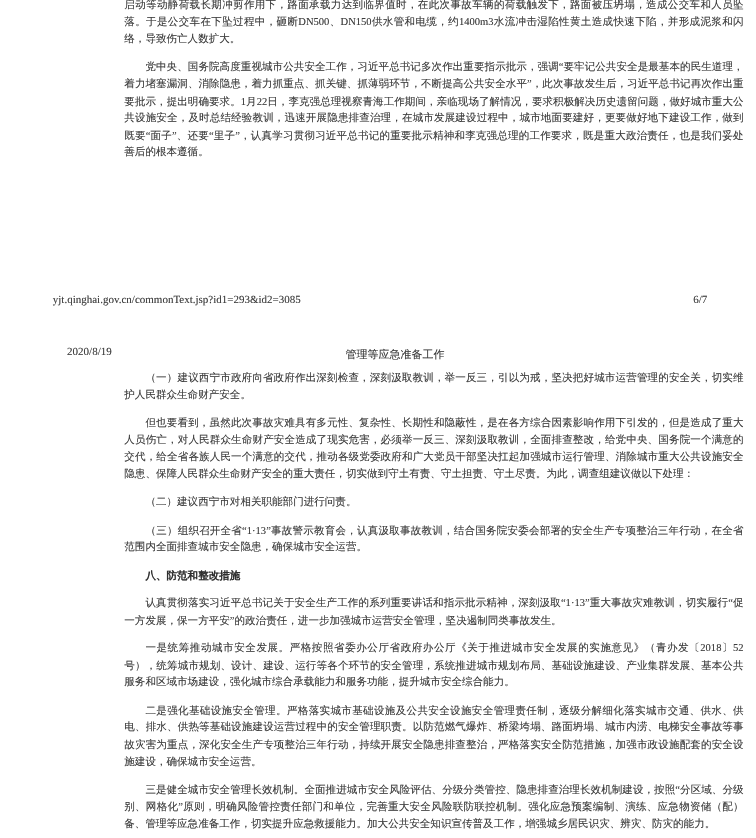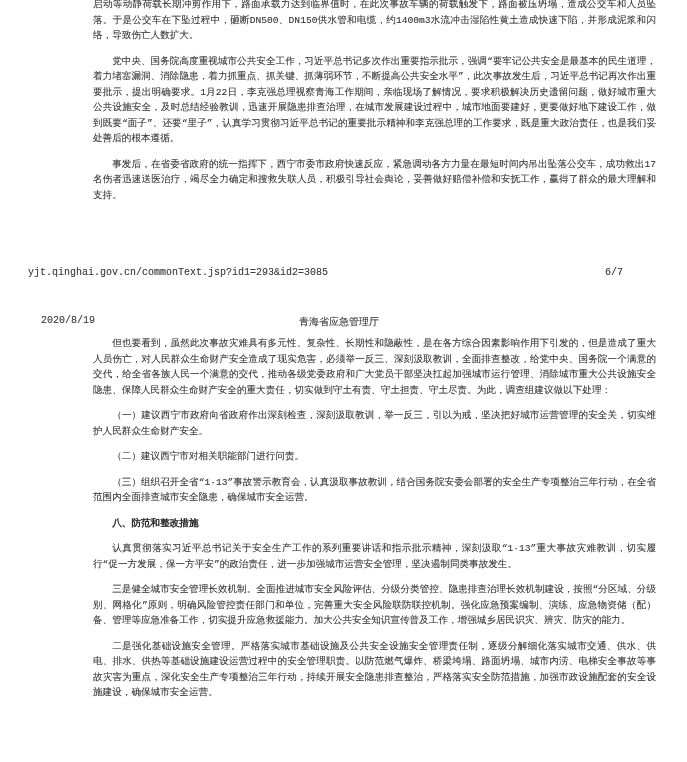--- a/index.html
+++ b/index.html
@@ -3,22 +3,23 @@
 <meta charset="utf-8">
 <style>
   * { box-sizing: border-box; }
   html, body { margin: 0; padding: 0; background: #ffffff; }
   .sheet {
     position: relative;
     width: 665px;
     height: 762px;
     background: #ffffff;
     overflow: hidden;
-    font-family: Liberation Mono, monospace;
+    font-family: Liberation Serif, serif;
     color: #3d3d3d;
+    margin-left: 20px;
     -webkit-font-smoothing: antialiased;
   }
   .content {
     position: absolute;
     left: 93px;
     width: 563px;
     font-size: 9.6px;
     line-height: 15.5px;
     text-align: justify;
     text-shadow: 0 0 0.5px rgba(70,70,70,0.45);
@@ -55,37 +56,37 @@
   .header-title { position: absolute; left: 0; right: 0; top: 0; text-align: center; }
 </style>
 </head>
 <body>
 
 <div class="sheet">
 
   <section class="content content-p1">
       <p class="para continuation">启动等动静荷载长期冲剪作用下，路面承载力达到临界值时，在此次事故车辆的荷载触发下，路面被压坍塌，造成公交车和人员坠落。于是公交车在下坠过程中，砸断DN500、DN150供水管和电缆，约1400m3水流冲击湿陷性黄土造成快速下陷，并形成泥浆和闪络，导致伤亡人数扩大。</p>
       <p class="para body">党中央、国务院高度重视城市公共安全工作，习近平总书记多次作出重要指示批示，强调“要牢记公共安全是最基本的民生道理，着力堵塞漏洞、消除隐患，着力抓重点、抓关键、抓薄弱环节，不断提高公共安全水平”，此次事故发生后，习近平总书记再次作出重要批示，提出明确要求。1月22日，李克强总理视察青海工作期间，亲临现场了解情况，要求积极解决历史遗留问题，做好城市重大公共设施安全，及时总结经验教训，迅速开展隐患排查治理，在城市发展建设过程中，城市地面要建好，更要做好地下建设工作，做到既要“面子”、还要“里子”，认真学习贯彻习近平总书记的重要批示精神和李克强总理的工作要求，既是重大政治责任，也是我们妥处善后的根本遵循。</p>
-      <p class="para body">事发后，在省委省政府的统一指挥下，西宁市委市政府快速反应，紧急调动各方力量在最短时间内吊出坠落公交车，成功救出17名伤者迅速送医治疗，竭尽全力确定和搜救失联人员，积极引导社会舆论，妥善做好赔偿补偿和安抚工作，赢得了群众的最大理解和支持。</p>
     </section>
 
   <div class="print-footer">
     <span>yjt.qinghai.gov.cn/commonText.jsp?id1=293&amp;id2=3085</span>
     <span>6/7</span>
   </div>
 
   <div class="print-header">
     <span class="header-date">2020/8/19</span>
-    <span class="header-title">青海省应急管理厅</span>
+    <span class="header-title">管理等应急准备工作</span>
   </div>
 
   <section class="content content-p2">
+      <p class="para body">（一）建议西宁市政府向省政府作出深刻检查，深刻汲取教训，举一反三，引以为戒，坚决把好城市运营管理的安全关，切实维护人民群众生命财产安全。</p>
       <p class="para body">但也要看到，虽然此次事故灾难具有多元性、复杂性、长期性和隐蔽性，是在各方综合因素影响作用下引发的，但是造成了重大人员伤亡，对人民群众生命财产安全造成了现实危害，必须举一反三、深刻汲取教训，全面排查整改，给党中央、国务院一个满意的交代，给全省各族人民一个满意的交代，推动各级党委政府和广大党员干部坚决扛起加强城市运行管理、消除城市重大公共设施安全隐患、保障人民群众生命财产安全的重大责任，切实做到守土有责、守土担责、守土尽责。为此，调查组建议做以下处理：</p>
-      <p class="para body">（一）建议西宁市政府向省政府作出深刻检查，深刻汲取教训，举一反三，引以为戒，坚决把好城市运营管理的安全关，切实维护人民群众生命财产安全。</p>
       <p class="para body">（二）建议西宁市对相关职能部门进行问责。</p>
       <p class="para body">（三）组织召开全省“1·13”事故警示教育会，认真汲取事故教训，结合国务院安委会部署的安全生产专项整治三年行动，在全省范围内全面排查城市安全隐患，确保城市安全运营。</p>
       <p class="para heading">八、防范和整改措施</p>
       <p class="para body">认真贯彻落实习近平总书记关于安全生产工作的系列重要讲话和指示批示精神，深刻汲取“1·13”重大事故灾难教训，切实履行“促一方发展，保一方平安”的政治责任，进一步加强城市运营安全管理，坚决遏制同类事故发生。</p>
+      <p class="para body">一是统筹推动城市安全发展。严格按照省委办公厅省政府办公厅《关于推进城市安全发展的实施意见》（青办发〔2018〕52号），统筹城市规划、设计、建设、运行等各个环节的安全管理，系统推进城市规划布局、基础设施建设、产业集群发展、基本公共服务和区域市场建设，强化城市综合承载能力和服务功能，提升城市安全综合能力。</p>
+      <p class="para body">二是强化基础设施安全管理。严格落实城市基础设施及公共安全设施安全管理责任制，逐级分解细化落实城市交通、供水、供电、排水、供热等基础设施建设运营过程中的安全管理职责。以防范燃气爆炸、桥梁垮塌、路面坍塌、城市内涝、电梯安全事故等事故灾害为重点，深化安全生产专项整治三年行动，持续开展安全隐患排查整治，严格落实安全防范措施，加强市政设施配套的安全设施建设，确保城市安全运营。</p>
       <p class="para body">三是健全城市安全管理长效机制。全面推进城市安全风险评估、分级分类管控、隐患排查治理长效机制建设，按照“分区域、分级别、网格化”原则，明确风险管控责任部门和单位，完善重大安全风险联防联控机制。强化应急预案编制、演练、应急物资储（配）备、管理等应急准备工作，切实提升应急救援能力。加大公共安全知识宣传普及工作，增强城乡居民识灾、辨灾、防灾的能力。</p>
-      <p class="para body">二是强化基础设施安全管理。严格落实城市基础设施及公共安全设施安全管理责任制，逐级分解细化落实城市交通、供水、供电、排水、供热等基础设施建设运营过程中的安全管理职责。以防范燃气爆炸、桥梁垮塌、路面坍塌、城市内涝、电梯安全事故等事故灾害为重点，深化安全生产专项整治三年行动，持续开展安全隐患排查整治，严格落实安全防范措施，加强市政设施配套的安全设施建设，确保城市安全运营。</p>
     </section>
 
 </div>
 
 </body></html>

